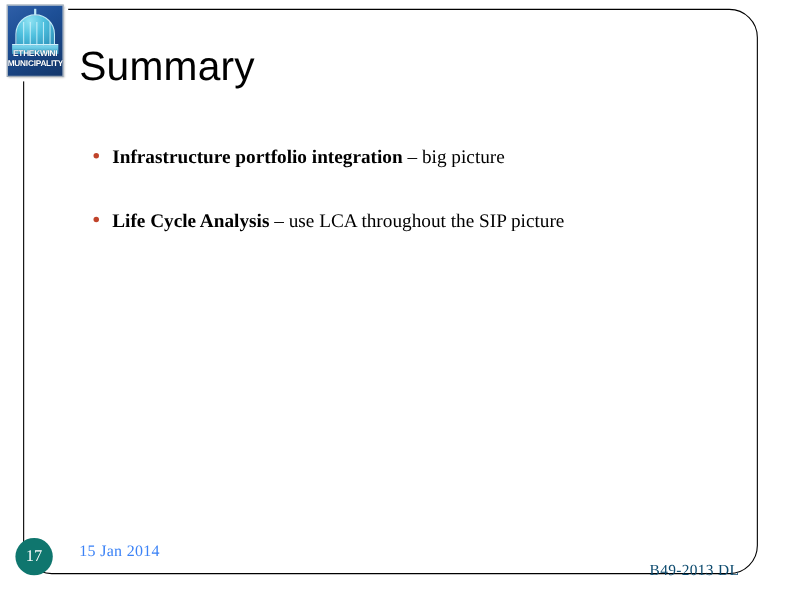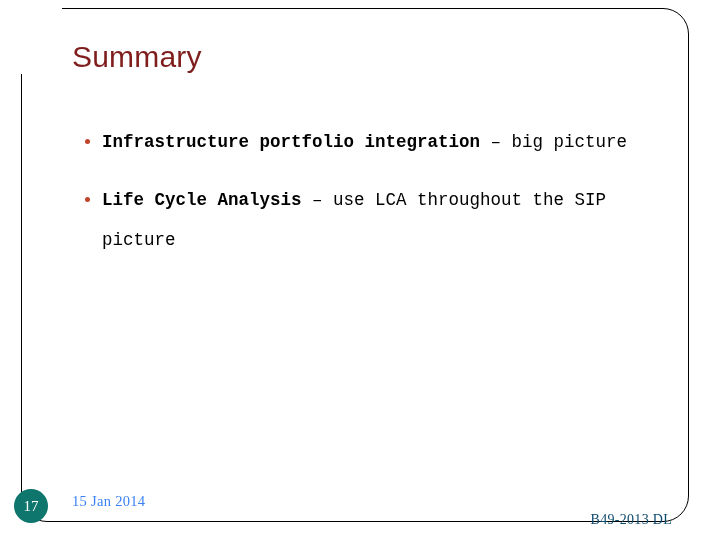--- a/index.html
+++ b/index.html
@@ -109,39 +109,39 @@
     letter-spacing: -0.2px;
     text-shadow: 0 0 1px #0a2a55;
   }
 
   
   .title {
     position: absolute;
     left: 72px;
     top: 40px;
     font-family: "Liberation Sans", sans-serif;
-    font-size: 30px;
+    font-size: 37px;
     font-weight: normal;
-    color: #7f1d1d;
+    color: #000000;
     letter-spacing: 0.2px;
     white-space: nowrap;
   }
 
   
   .body {
     position: absolute;
     left: 84px;
     top: 122px;
     width: 600px;
   }
   .bullet-item {
     position: relative;
     padding-left: 18px;
     margin-bottom: 18px;
-    font-family: Liberation Mono, monospace;
+    font-family: Liberation Serif, serif;
     font-size: 17.5px;
     line-height: 40px;
     color: #000000;
   }
   .bullet-item:before {
     content: "";
     position: absolute;
     left: 1px;
     top: 17px;
     width: 5px;
@@ -191,20 +191,37 @@
   }
 </style>
 </head>
 <body>
 
 <div class="slide">
 
   <div class="frame"></div>
   <div class="frame-mask-logo"></div>
 
+  <div class="logo">
+    <div class="logo-dome-wrap">
+      <div class="logo-finial"></div>
+      <div class="logo-dome">
+        <div class="logo-rib" style="left:6px;"></div>
+        <div class="logo-rib" style="left:12px;"></div>
+        <div class="logo-rib" style="left:18px;"></div>
+        <div class="logo-rib" style="left:24px;"></div>
+        <div class="logo-rib" style="left:30px;"></div>
+      </div>
+      <div class="logo-base"></div>
+    </div>
+    <div class="logo-text">
+      <div>ETHEKWINI</div>
+      <div>MUNICIPALITY</div>
+    </div>
+  </div>
 
   <div class="title">Summary</div>
 
   <div class="body">
 
     <div class="bullet-item">
       <span class="lead">Infrastructure portfolio integration</span><span class="rest"> – big picture</span>
     </div>
 
     <div class="bullet-item">

